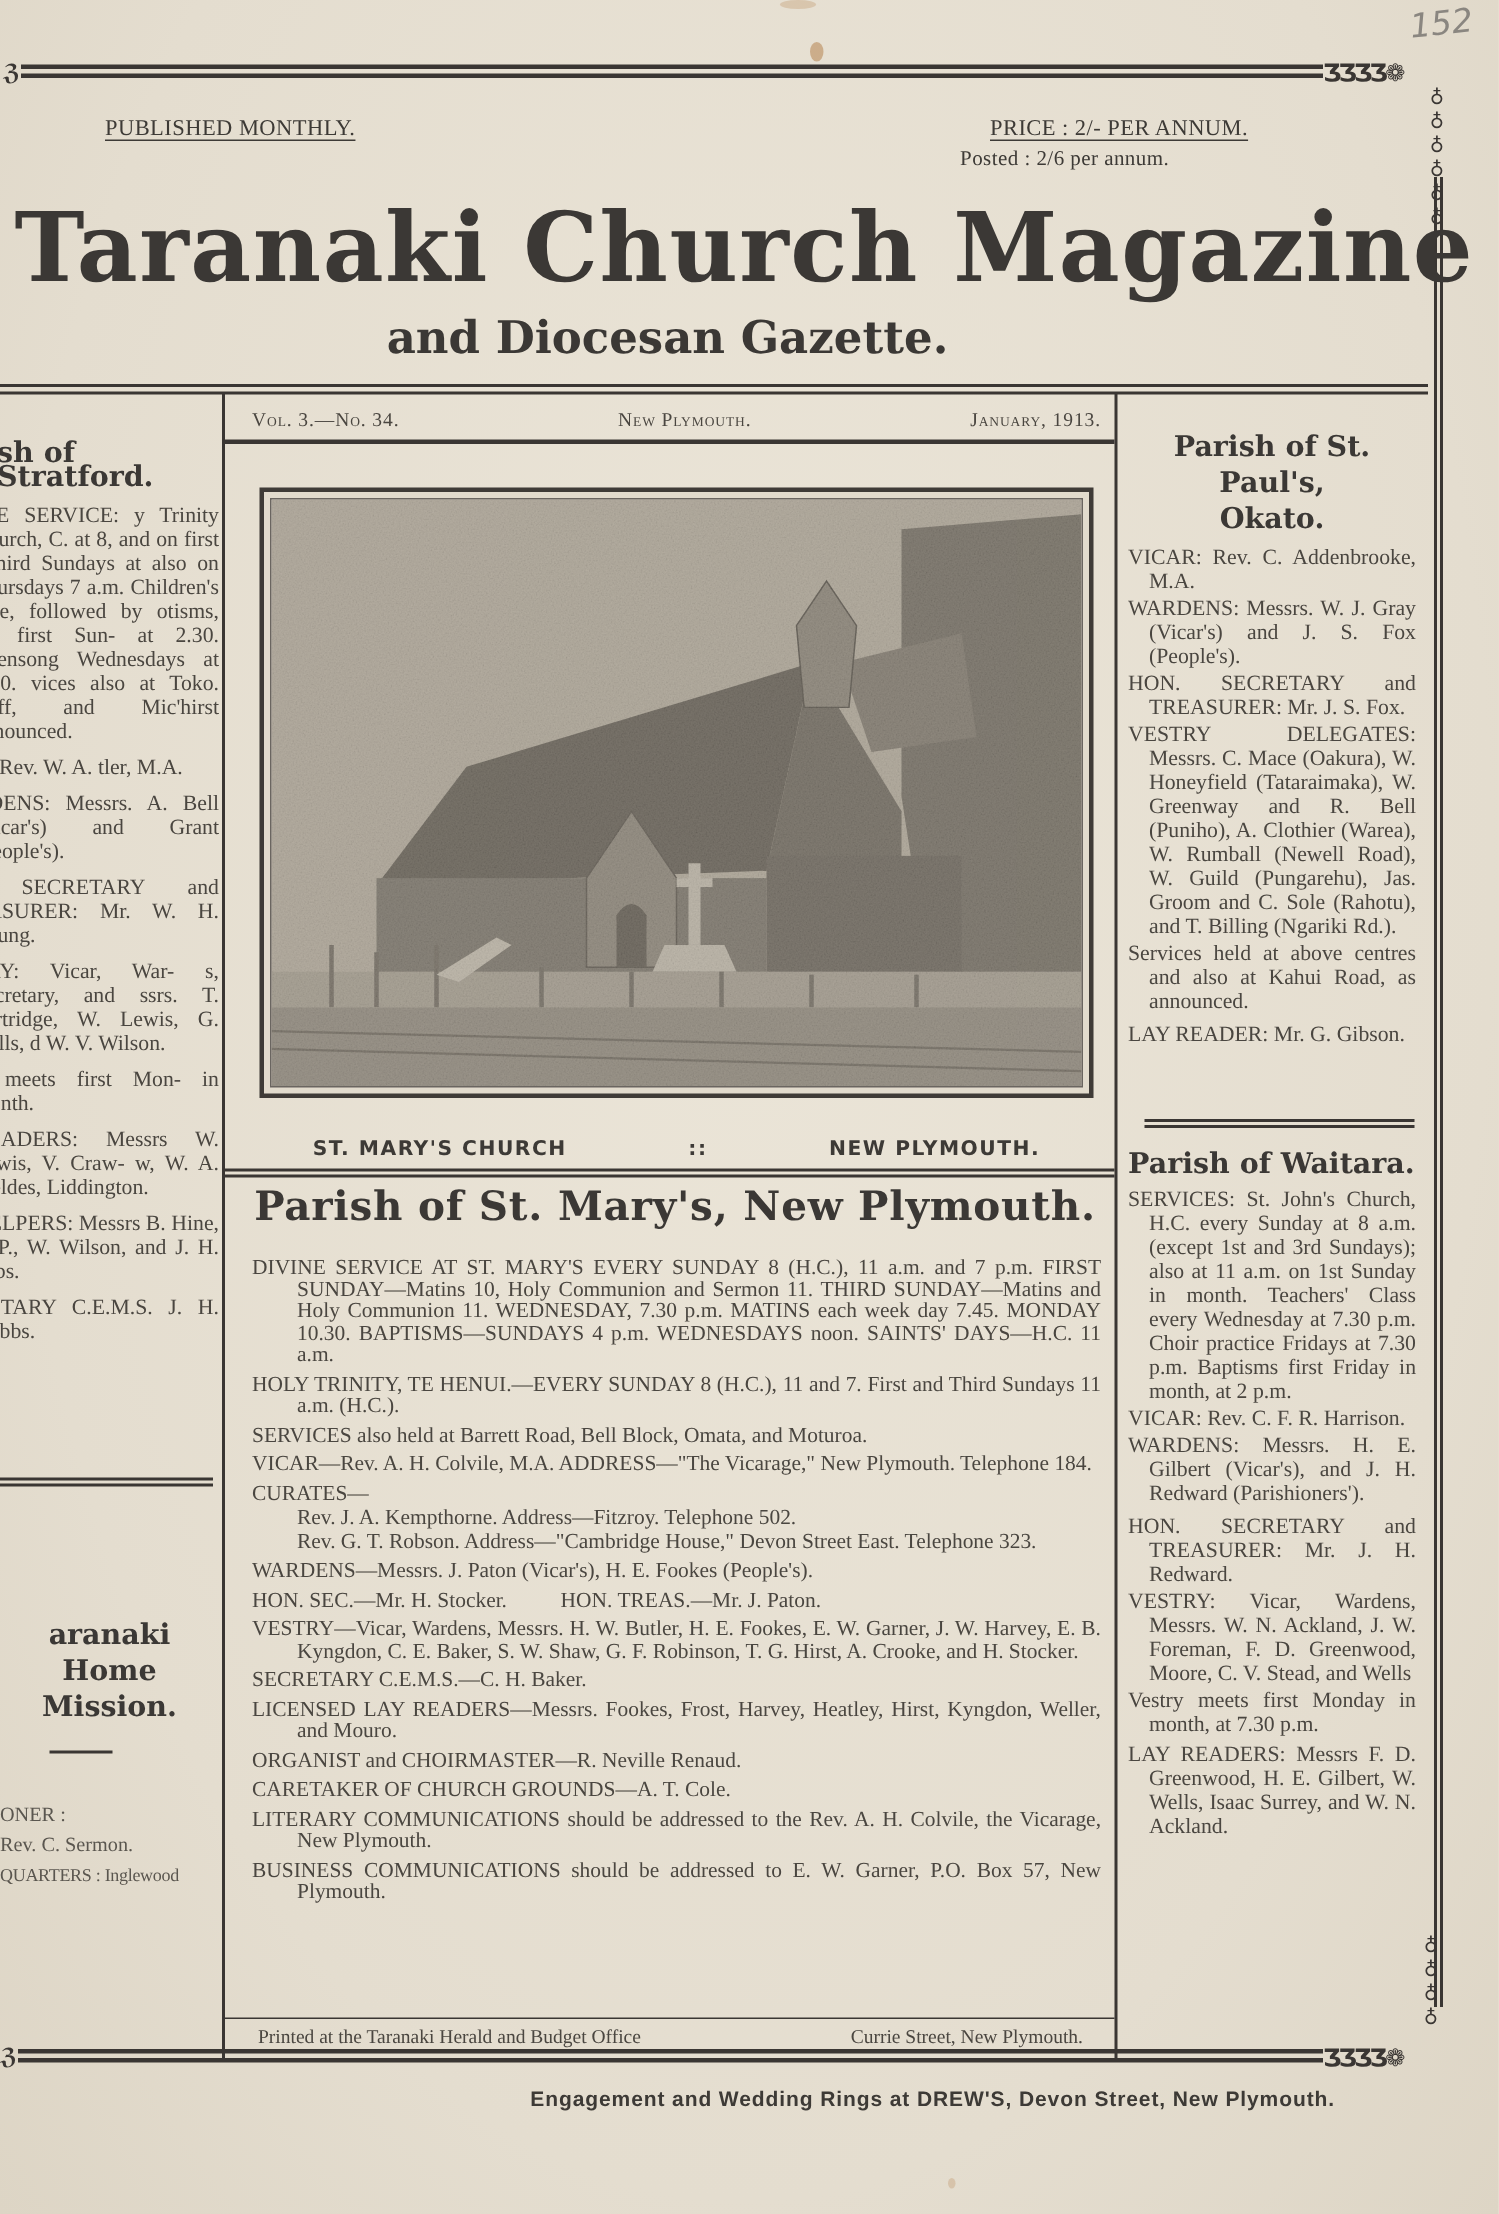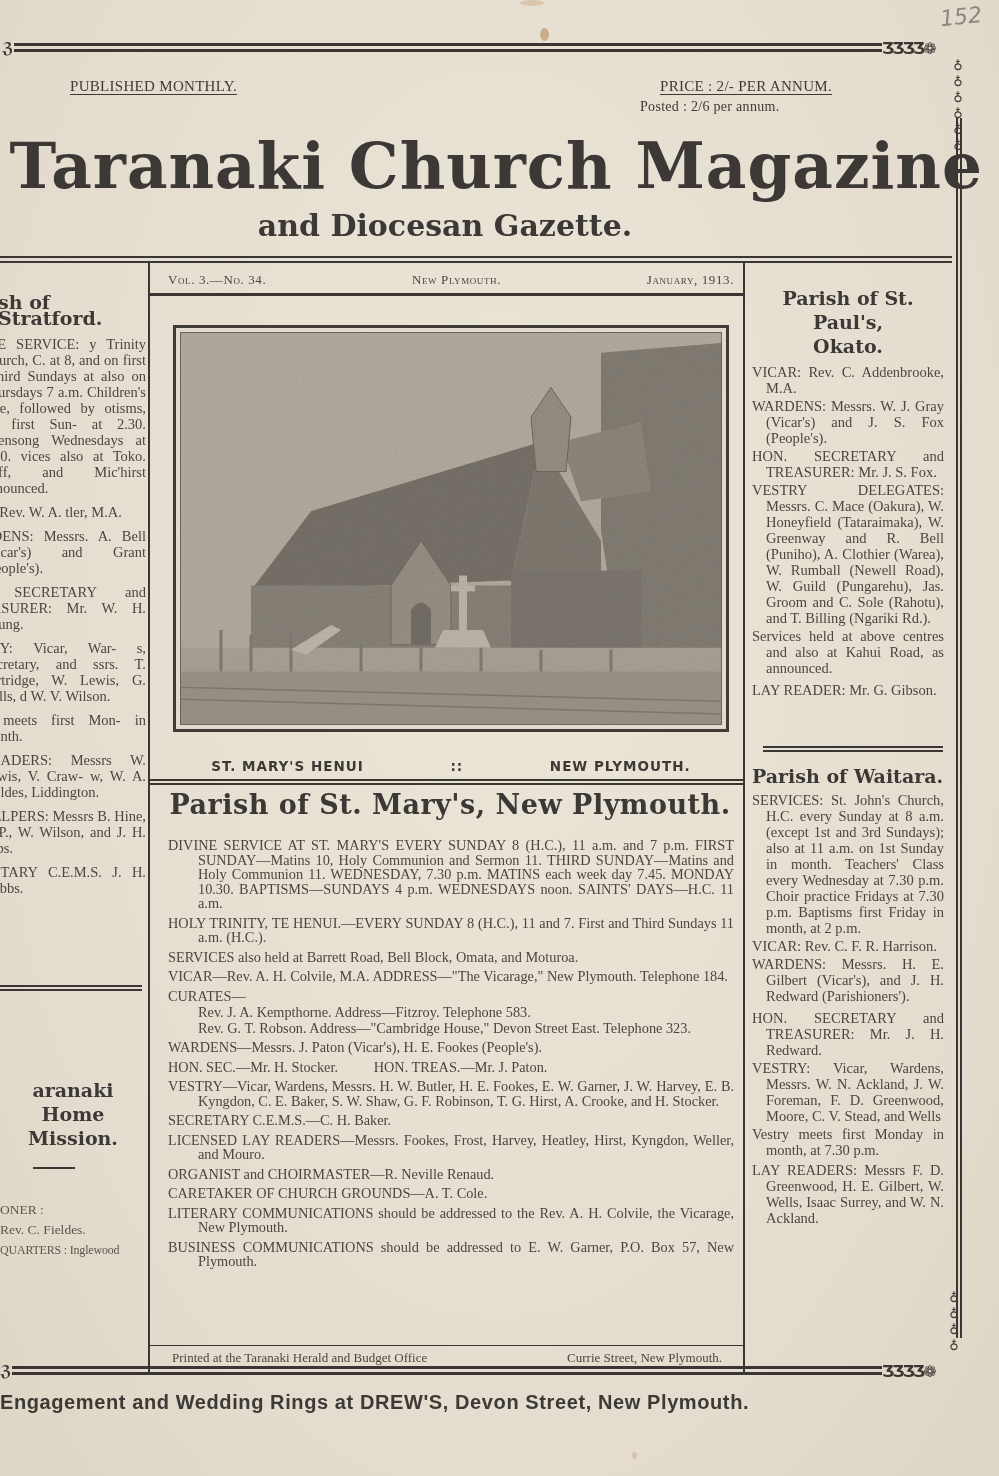--- a/index.html
+++ b/index.html
@@ -60,22 +60,22 @@
 
   .stmary-title { position: absolute; left: 155px; top: 789px; width: 590px; text-align: center;
     font-size: 27px; letter-spacing: 0.5px; }
   .stmary-body { position: absolute; left: 168px; top: 838px; width: 566px; font-size: 14.3px; line-height: 14.5px; color: #4a4640; }
   .stmary-body p { margin-bottom: 5px; padding-left: 30px; text-indent: -30px; text-align: justify; }
   .stmary-body p.deep { padding-left: 58px; text-indent: -28px; }
 
   .printer { position: absolute; left: 172px; top: 1350px; width: 550px; display: flex; justify-content: space-between;
     font-size: 13px; color: #4a4640; }
 
-  .footer-ad { position: absolute; left: 0; top: 1391px; width: 890px; text-align: left;
-    font-family: "Liberation Sans", "DejaVu Sans", sans-serif; font-weight: bold; font-size: 20px;
+  .footer-ad { position: absolute; left: 0; top: 1391px; width: 890px; text-align: right;
+    font-family: "Liberation Sans", "DejaVu Sans", sans-serif; font-weight: bold; font-size: 14px;
     letter-spacing: 0.6px; color: #3d3a36; }
 
   .short-rule { position: absolute; height: 2px; background: #3a3633; }
 </style>
 </head>
 <body>
 
 <div class="page">
 
   <div class="page-num">152</div>
@@ -124,21 +124,21 @@
   </div>
   <div class="rule-double" style="left:0;top:985px;width:142px;height:6px;border-top-width:2px;border-bottom-width:2px;"></div>
 
   <div class="gothic" style="position:absolute;left:0;top:1078px;width:146px;text-align:center;font-size:19px;line-height:24px;">
     <div>aranaki Home</div>
     <div>Mission.</div>
   </div>
   <div class="short-rule" style="left:33px;top:1167px;width:42px;"></div>
   <div class="col" style="left:0;top:1200px;width:124px;font-size:13.5px;line-height:20px;color:#5a564f;">
     <div>ONER :</div>
-    <div>Rev. C. Fieldes.</div>
+    <div>Rev. C. Sermon.</div>
     <div style="font-size:12px;letter-spacing:-0.2px;">QUARTERS : Inglewood</div>
   </div>
 
   <div class="center-meta">
     <span>Vol. 3.—No. 34.</span>
     <span>New Plymouth.</span>
     <span>January, 1913.</span>
   </div>
   <div class="rule-double" style="left:150px;top:293px;width:593px;height:3px;border-top-width:3px;border-bottom-width:0;"></div>
 
@@ -190,35 +190,35 @@
         <g stroke="#6a655d" stroke-width="1.5">
             <line x1="0" y1="358" x2="540" y2="372"></line>
             <line x1="0" y1="370" x2="540" y2="385"></line>
           </g>
         <rect x="0" y="0" width="540" height="395" fill="#b0a99c" filter="url(#grain)" opacity="0.35"></rect>
       </svg>
     </div>
   </div>
 
   <div class="caption">
-    <span>ST. MARY'S HENUI</span>
+    <span>ST. MARY'S CHURCH</span>
     <span>::</span>
     <span>NEW PLYMOUTH.</span>
   </div>
   <div class="rule-double" style="left:150px;top:779px;width:593px;height:6px;border-top-width:2px;border-bottom-width:2px;"></div>
 
   <div class="stmary-title gothic">Parish of St. Mary's, New Plymouth.</div>
 
   <div class="stmary-body">
     <p>DIVINE SERVICE AT ST. MARY'S EVERY SUNDAY 8 (H.C.), 11 a.m. and 7 p.m. FIRST SUNDAY—Matins 10, Holy Communion and Sermon 11. THIRD SUNDAY—Matins and Holy Communion 11. WEDNESDAY, 7.30 p.m. MATINS each week day 7.45. MONDAY 10.30. BAPTISMS—SUNDAYS 4 p.m. WEDNESDAYS noon. SAINTS' DAYS—H.C. 11 a.m.</p>
     <p>HOLY TRINITY, TE HENUI.—EVERY SUNDAY 8 (H.C.), 11 and 7. First and Third Sundays 11 a.m. (H.C.).</p>
     <p>SERVICES also held at Barrett Road, Bell Block, Omata, and Moturoa.</p>
     <p>VICAR—Rev. A. H. Colvile, M.A. ADDRESS—"The Vicarage," New Plymouth. Telephone 184.</p>
     <p style="margin-bottom:2px;">CURATES—</p>
-    <p class="deep" style="margin-bottom:1px;">Rev. J. A. Kempthorne. Address—Fitzroy. Telephone 583.</p>
+    <p class="deep" style="margin-bottom:1px;">Rev. J. A. Kempthorne. Address—Fitzroy. Telephone 502.</p>
     <p class="deep">Rev. G. T. Robson. Address—"Cambridge House," Devon Street East. Telephone 323.</p>
     <p>WARDENS—Messrs. J. Paton (Vicar's), H. E. Fookes (People's).</p>
     <p style="white-space:pre;">HON. SEC.—Mr. H. Stocker.          HON. TREAS.—Mr. J. Paton.</p>
     <p>VESTRY—Vicar, Wardens, Messrs. H. W. Butler, H. E. Fookes, E. W. Garner, J. W. Harvey, E. B. Kyngdon, C. E. Baker, S. W. Shaw, G. F. Robinson, T. G. Hirst, A. Crooke, and H. Stocker.</p>
     <p>SECRETARY C.E.M.S.—C. H. Baker.</p>
     <p>LICENSED LAY READERS—Messrs. Fookes, Frost, Harvey, Heatley, Hirst, Kyngdon, Weller, and Mouro.</p>
     <p>ORGANIST and CHOIRMASTER—R. Neville Renaud.</p>
     <p>CARETAKER OF CHURCH GROUNDS—A. T. Cole.</p>
     <p>LITERARY COMMUNICATIONS should be addressed to the Rev. A. H. Colvile, the Vicarage, New Plymouth.</p>
     <p>BUSINESS COMMUNICATIONS should be addressed to E. W. Garner, P.O. Box 57, New Plymouth.</p>

